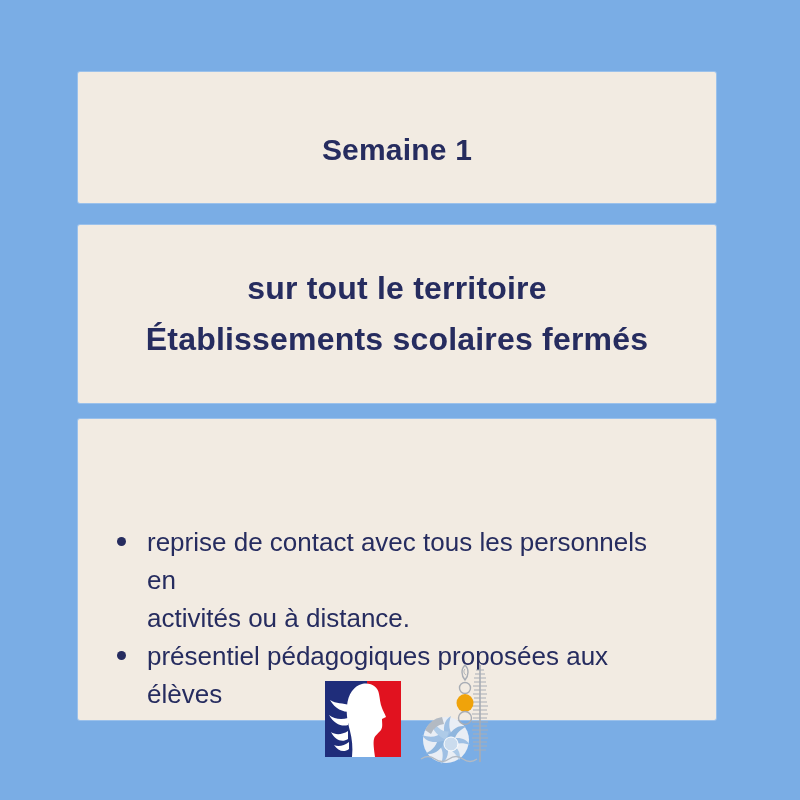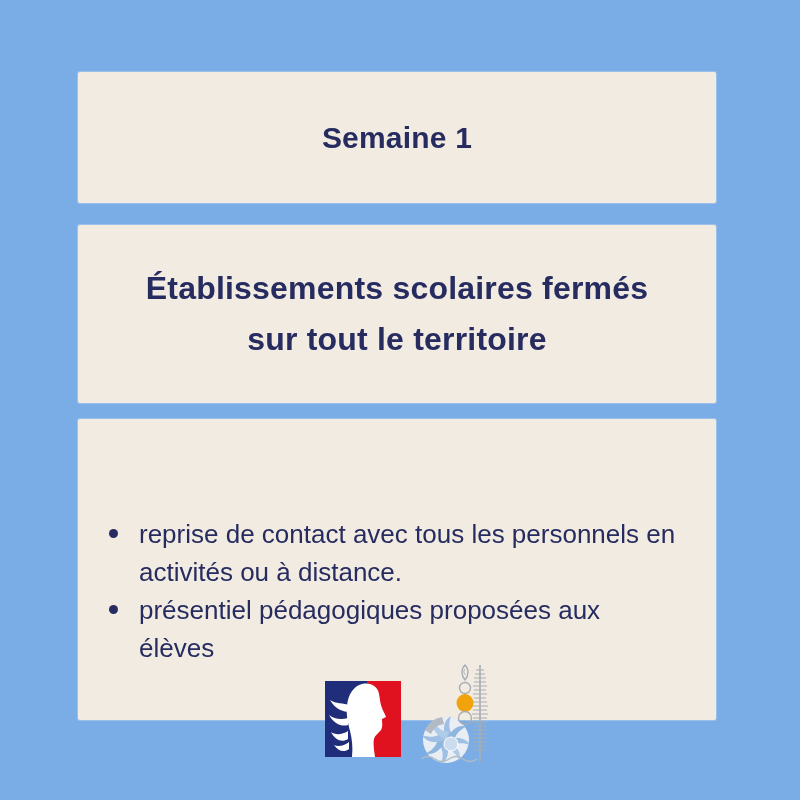--- a/index.html
+++ b/index.html
@@ -15,47 +15,47 @@
     position:absolute;left:78px;width:638px;
     background:#f2ebe2;
     border-radius:2px;
     box-shadow:0 0 0 1px rgba(255,255,255,0.25);
   }
   .panel-inner{
     display:flex;flex-direction:column;justify-content:center;align-items:center;
     height:100%;text-align:center;
   }
   #panel-week{top:72px;height:131px;}
-  #panel-week .panel-inner{}
+  #panel-week .panel-inner{padding-top:12px;}
   .week-line{font-size:30px;font-weight:700;line-height:48px;letter-spacing:0.2px;}
   #panel-headline{top:225px;height:178px;}
   .headline-line{font-size:32px;font-weight:700;line-height:51px;letter-spacing:0.2px;}
   #panel-details{top:419px;height:301px;}
-  .bullets{list-style:none;margin:8px;padding:88px 28px 0 20px;}
+  .bullets{list-style:none;margin:16px;padding:88px 28px 0 20px;}
   .bullets li{display:flex;align-items:flex-start;font-size:26px;line-height:38px;font-weight:400;}
   .dot{flex:0 0 auto;width:9px;height:9px;border-radius:50%;background:#262c5f;margin:14px 21px 0 3px;}
   .logos{position:absolute;left:325px;top:662px;display:flex;gap:17px;align-items:flex-start;}
   .marianne{margin-top:19px;display:block;}
   .nc-logo{display:block;}
 </style>
 </head>
 <body>
 
 <div class="canvas">
 
   <section class="panel" id="panel-week">
     <div class="panel-inner">
       <div class="week-line">Semaine 1</div>
     </div>
   </section>
 
   <section class="panel" id="panel-headline">
     <div class="panel-inner">
+      <div class="headline-line">sur tout le territoire</div>
       <div class="headline-line">Établissements scolaires fermés</div>
-      <div class="headline-line">sur tout le territoire</div>
     </div>
   </section>
 
   <section class="panel" id="panel-details">
     <ul class="bullets">
       <li>
         <span class="dot"></span>
         <span class="li-text"><span>reprise de contact avec tous les personnels en</span><br><span>activités ou à distance.</span></span>
       </li>
       <li>

